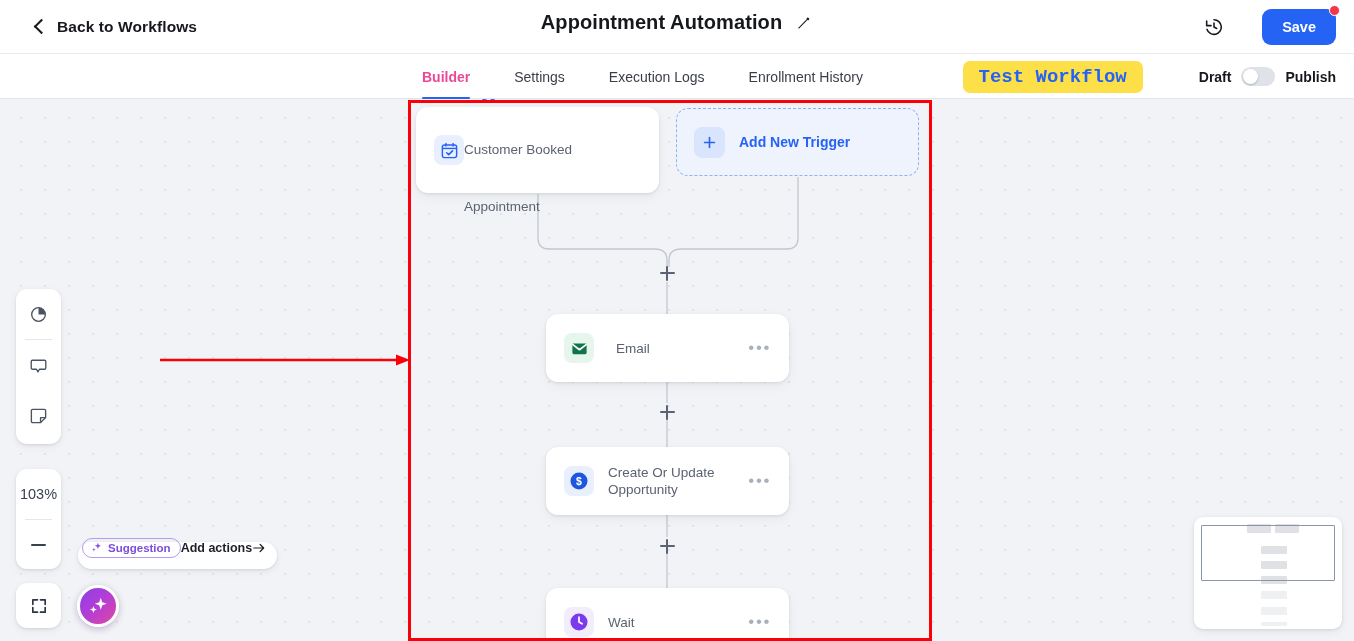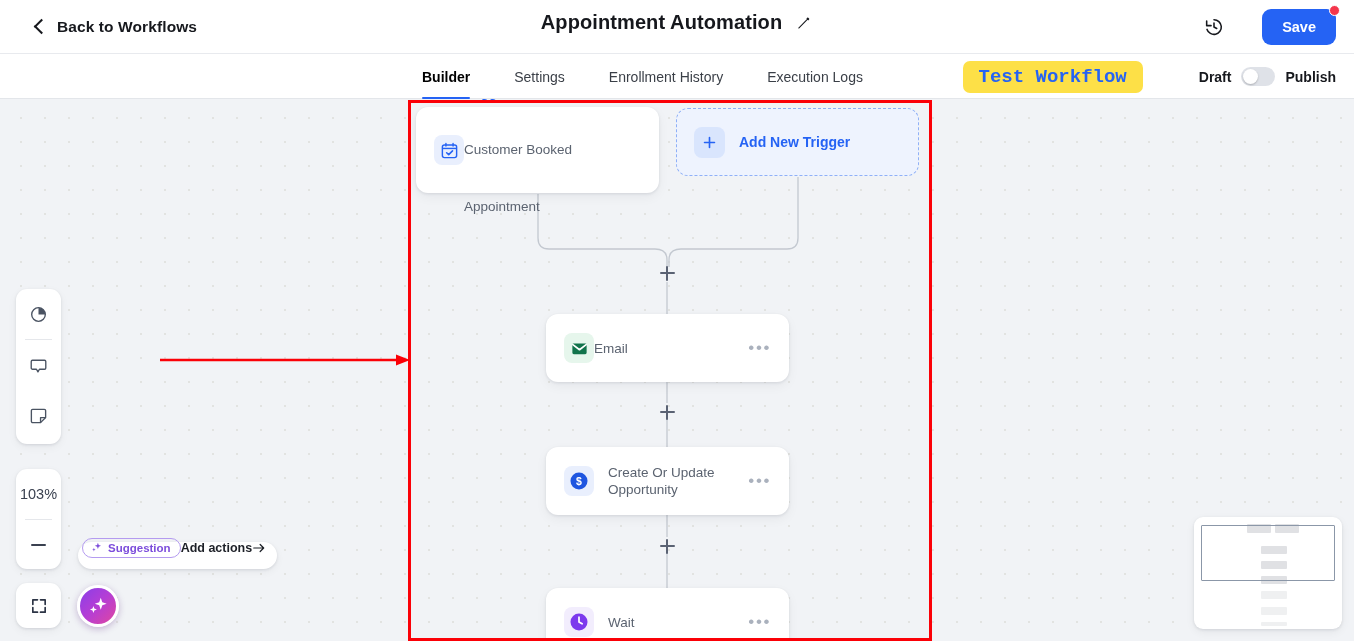--- a/index.html
+++ b/index.html
@@ -51,21 +51,21 @@
   
   .tabbar {
     position: absolute; top: 54px; left: 0; width: 1354px; height: 45px;
     background: #fff; border-bottom: 1px solid #e3e6ea;
   }
   .tabs { position: absolute; left: 422px; top: 0; height: 45px; display: flex; gap: 44px; }
   .tab {
     position: relative; height: 45px; display: flex; align-items: center;
     font-size: 14px; color: #3a3f47; cursor: pointer; font-weight: 500;
   }
-  .tab.active { color: #000000; font-weight: 600; }
+  .tab.active { color: #ec4899; font-weight: 600; }
   .tab.active::after {
     content: ""; position: absolute; left: 0; right: 0; bottom: 0;
     height: 2.5px; background: #2563f4; border-radius: 2px;
   }
   .tb-right { position: absolute; right: 18px; top: 0; height: 45px; display: flex; align-items: center; gap: 16px; }
   .test-wf {
     background: #fde047; color: #2563f4; border: none; border-radius: 7px;
     height: 32px; padding: 0 16px; font-size: 19px; font-weight: 600;
     cursor: pointer; font-family: Liberation Mono, monospace;
   }
@@ -116,21 +116,21 @@
     background: #eef3fe; border: 1.6px dashed #8fb0f7; border-radius: 12px;
     display: flex; align-items: center; padding: 0 17px; gap: 14px; cursor: pointer;
   }
   #add-trigger .plus-box {
     width: 31px; height: 31px; border-radius: 8px; background: #d9e5fd;
     display: flex; align-items: center; justify-content: center; flex: none;
   }
   .add-trig-label { font-size: 14px; color: #2563f4; font-weight: 700; }
 
   
-  #node-email { left: 546px; top: 215px; width: 243px; height: 68px; padding: 0 18px; gap: 0; }
+  #node-email { left: 546px; top: 215px; width: 243px; height: 68px; padding: 0 18px; gap: 22px; }
   #node-email .node-icon { background: #e6f6ec; }
   #node-opp { left: 546px; top: 348px; width: 243px; height: 68px; padding: 0 18px; gap: 14px; }
   #node-opp .node-icon { background: #e9effd; }
   #node-wait { left: 546px; top: 489px; width: 243px; height: 68px; padding: 0 18px; gap: 14px; }
   #node-wait .node-icon { background: #f2edfd; }
 
   
   .plus-btn {
     position: absolute; width: 18px; height: 18px; cursor: pointer;
     display: flex; align-items: center; justify-content: center;
@@ -238,24 +238,24 @@
 
   <div class="tabbar">
     <div class="tabs">
       <div class="tab active">
           <span>Builder</span>
         </div>
       <div class="tab">
           <span>Settings</span>
         </div>
       <div class="tab">
-          <span>Enrollment History</span>
+          <span>Execution Logs</span>
         </div>
       <div class="tab">
-          <span>Execution Logs</span>
+          <span>Enrollment History</span>
         </div>
     </div>
 
     <div class="tb-right">
       <button class="test-wf">Test Workflow</button>
       <div class="pub-group">
         <span class="pub-label">Draft</span>
         <div class="toggle">
           <span class="knob"></span>
         </div>

